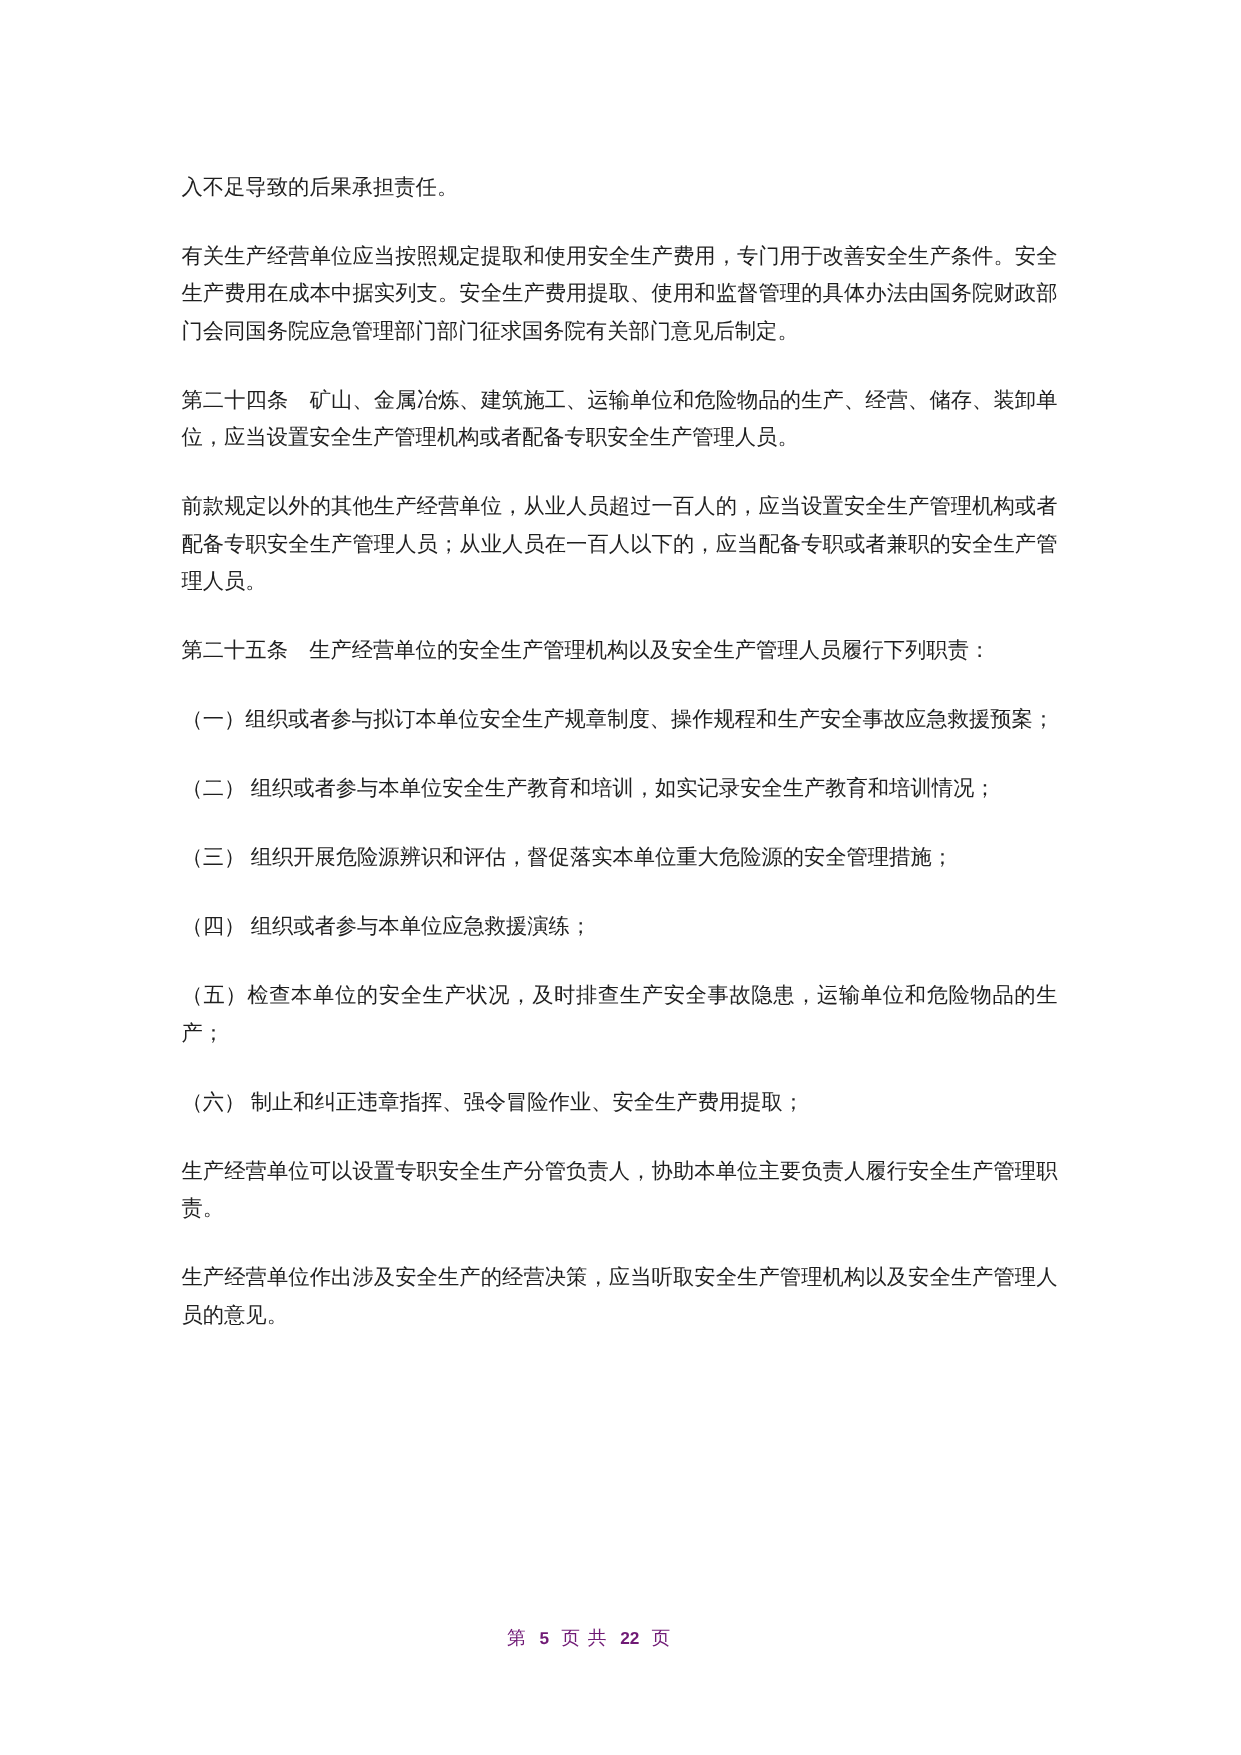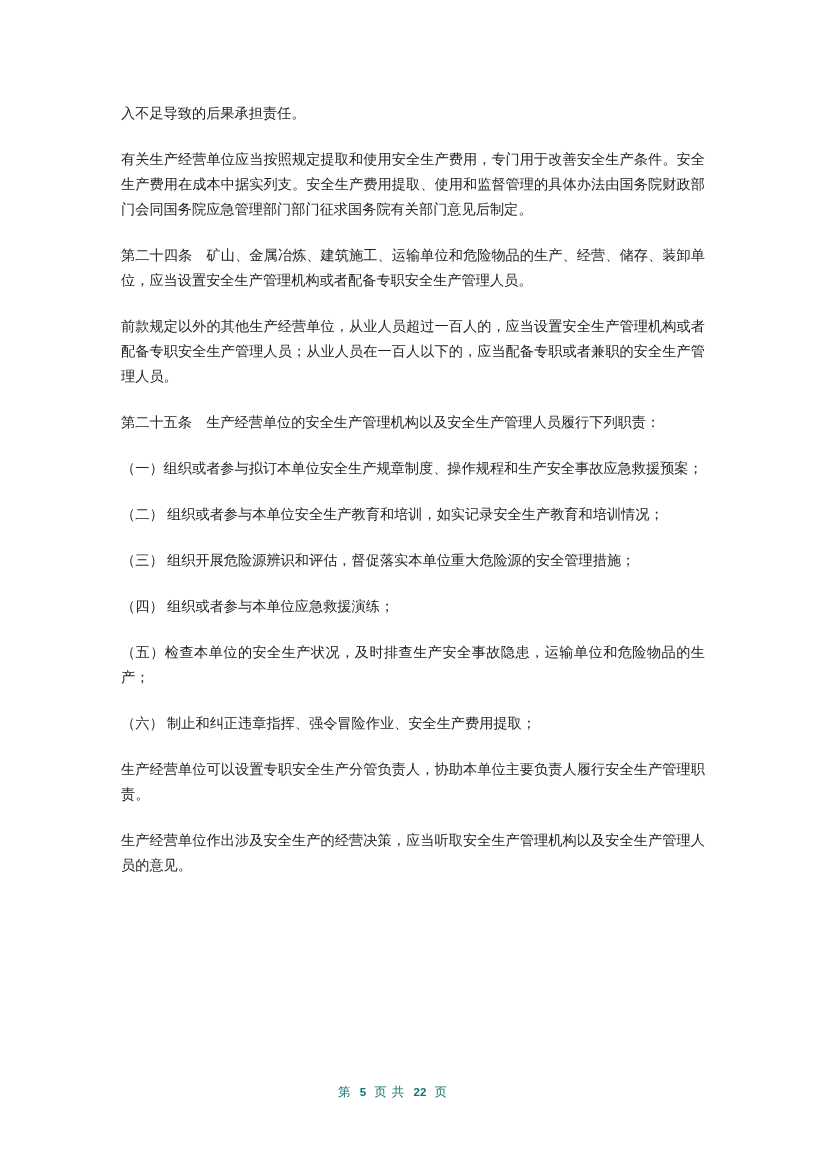--- a/index.html
+++ b/index.html
@@ -20,36 +20,36 @@
     background: #ffffff;
     overflow: hidden;
   }
   .doc-body {
     position: absolute;
     left: 121px;
     top: 101px;
     width: 584px;
   }
   .para {
-    margin: 0 0 21px 0;
+    margin: 12px 0 21px 0;
     font-size: 14.2px;
     line-height: 25px;
     text-align: justify;
     text-justify: inter-ideograph;
     word-break: normal;
   }
   .footer {
     position: absolute;
     left: 0;
     top: 1082px;
     width: 786px;
     text-align: center;
     font-size: 12.5px;
     line-height: 20px;
-    color: #0f766e;
+    color: #701a75;
     letter-spacing: 1px;
   }
   .footer .num {
     font-family: "Liberation Sans", "DejaVu Sans", sans-serif;
     font-weight: bold;
     font-size: 11.5px;
     letter-spacing: 0;
     margin: 0 3px;
   }
   .footer .lbl {

